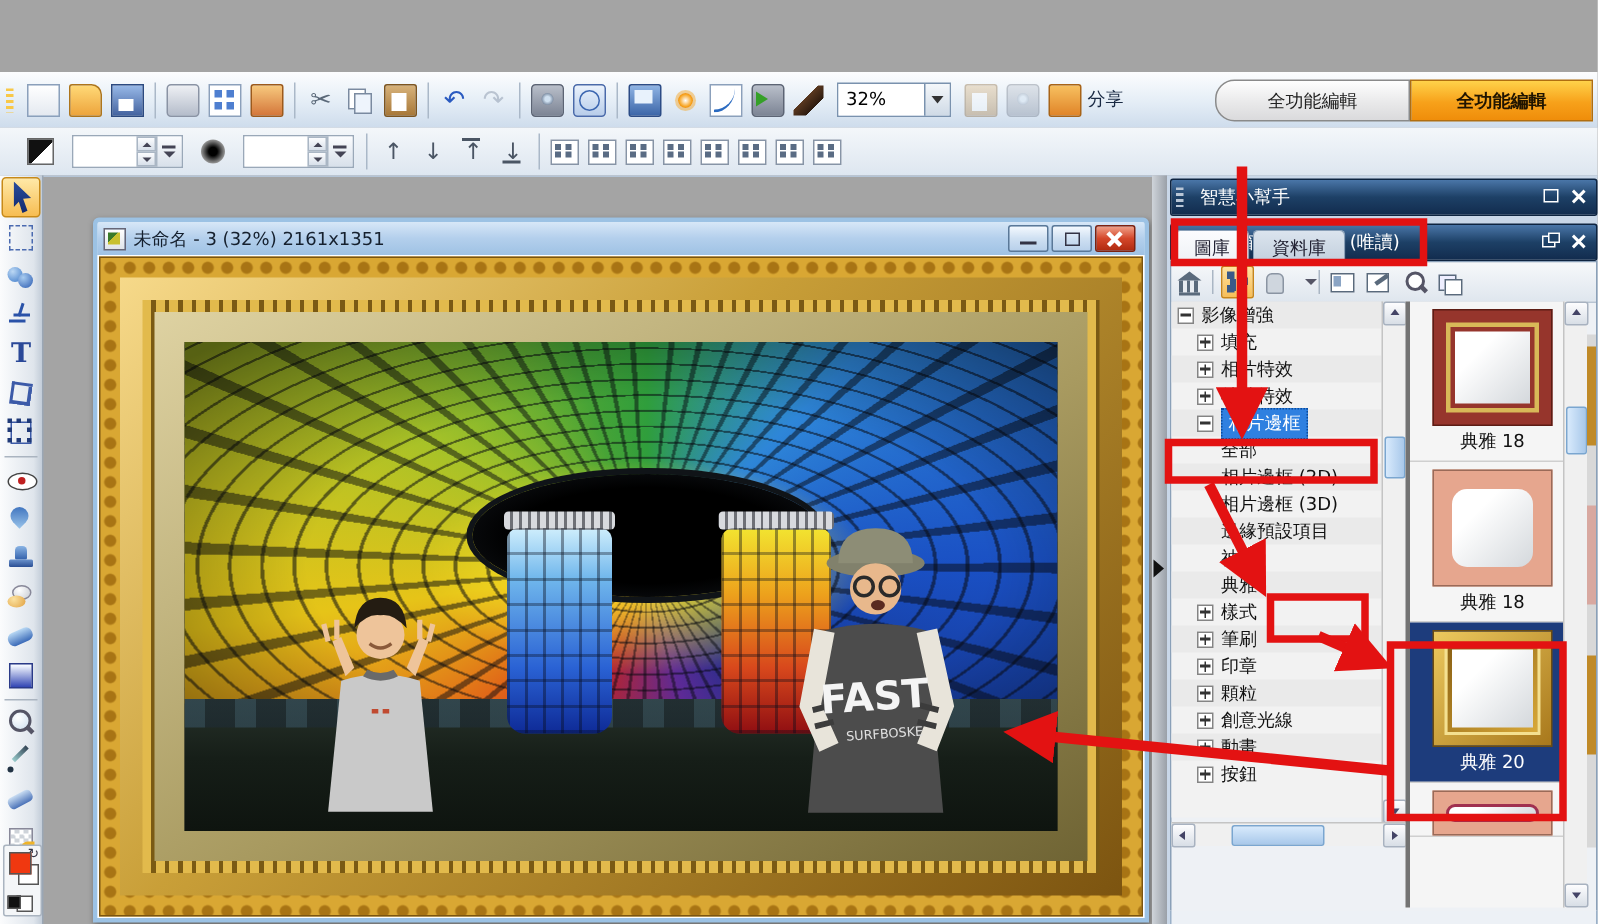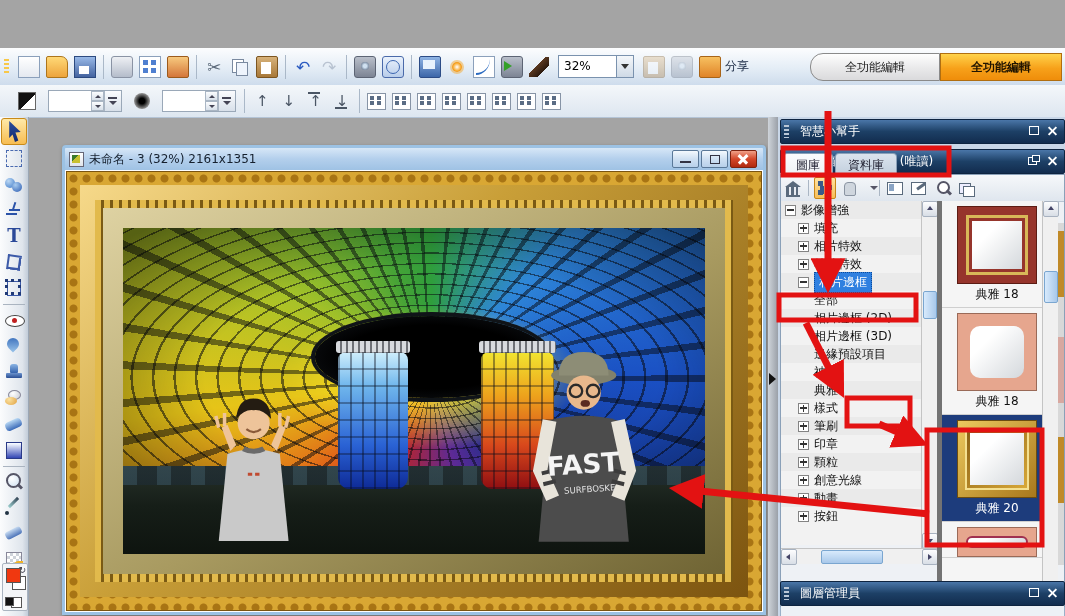--- a/index.html
+++ b/index.html
@@ -203,21 +203,21 @@
   .sbtn{position:absolute;left:0;width:14px;height:14px;background:linear-gradient(#fdfdfe,#d8dee6);border:1px solid #a8b2c0;border-radius:2px}
   .sbtn::before{content:"";position:absolute;left:3.5px}
   .sbtn.up::before{top:4px;border-left:3.5px solid transparent;border-right:3.5px solid transparent;border-bottom:4px solid #446}
   .sbtn.dn::before{top:5px;border-left:3.5px solid transparent;border-right:3.5px solid transparent;border-top:4px solid #446}
   .sbtn.lf::before{left:4px;top:3.5px;border-top:3.5px solid transparent;border-bottom:3.5px solid transparent;border-right:4px solid #446}
   .sbtn.rt::before{left:5px;top:3.5px;border-top:3.5px solid transparent;border-bottom:3.5px solid transparent;border-left:4px solid #446}
   .sthumb{position:absolute;left:1px;width:12px;background:linear-gradient(90deg,#d8eafc,#a8c8ea);border:1px solid #7aa6d0;border-radius:2px}
   .hscroll{position:absolute;left:0;bottom:57px;width:156px;height:15px;background:#f0f0f0;border-top:1px solid #c4c4c4}
   .hthumb{position:absolute;top:1px;left:40px;width:60px;height:12px;background:linear-gradient(#d8eafc,#a8c8ea);border:1px solid #7aa6d0;border-radius:2px}
   
-  .thumbs{position:absolute;left:156px;top:48px;width:110px;bottom:56px;background:#f5f5f5;border-left:5px solid #737373;overflow:hidden}
+  .thumbs{position:absolute;left:156px;top:48px;width:110px;bottom:56px;background:#f5f5f5;border-left:3px solid #737373;overflow:hidden}
   .tcell{width:110px;padding-top:5px;text-align:center;border-bottom:1px solid #cfcfcf}
   .tcell .cap{font-size:12px;color:#111;padding:2px 0 4px}
   .tcell.sel{background:#1d3c7c}
   .tcell.sel .cap{color:#fff}
   .tf{width:80px;height:78px;margin:0 auto;box-sizing:border-box;position:relative}
   .tfin{position:absolute;background:linear-gradient(135deg,#ffffff 30%,#d4d8dc)}
   .t18{background:#96352c;border:1px solid #5c1c14}
   .t18 .mid{position:absolute;inset:8px;border:3px solid #d8b858;background:#96352c}
   .t18 .tfin{inset:14px}
   .t19{background:#e6a68e;border:1px solid #9a6a58}
@@ -584,28 +584,20 @@
       </div>
 
       <div class="vscroll" style="right:6px;left:auto;width:15px;top:26px;bottom:16px">
         <div class="sbtn up" style="top:0"></div>
         <div class="sthumb" style="top:70px;height:30px"></div>
         <div class="sbtn dn" style="bottom:0"></div>
       </div>
       <div class="sliver"></div>
     </div>
 
-    <div class="phead" style="top:464px">
-      <div class="grip"></div>
-      <span class="ptxt">圖層管理員</span>
-      <div class="pbtns">
-        <span class="pb maxi"></span>
-        <span class="pb closex"></span>
-      </div>
-    </div>
     <div class="layerbody"></div>
   </div>
 
   <svg class="anno" width="1065" height="616" viewBox="0 0 1065 616">
     <defs>
       <marker id="ah" markerWidth="5" markerHeight="5" refX="3.4" refY="2.5" orient="auto">
         <path d="M0,0 L5,2.5 L0,5 Z" fill="#e31212"></path>
       </marker>
     </defs>
     <rect class="abox" x="783" y="148" width="166" height="27"></rect>

